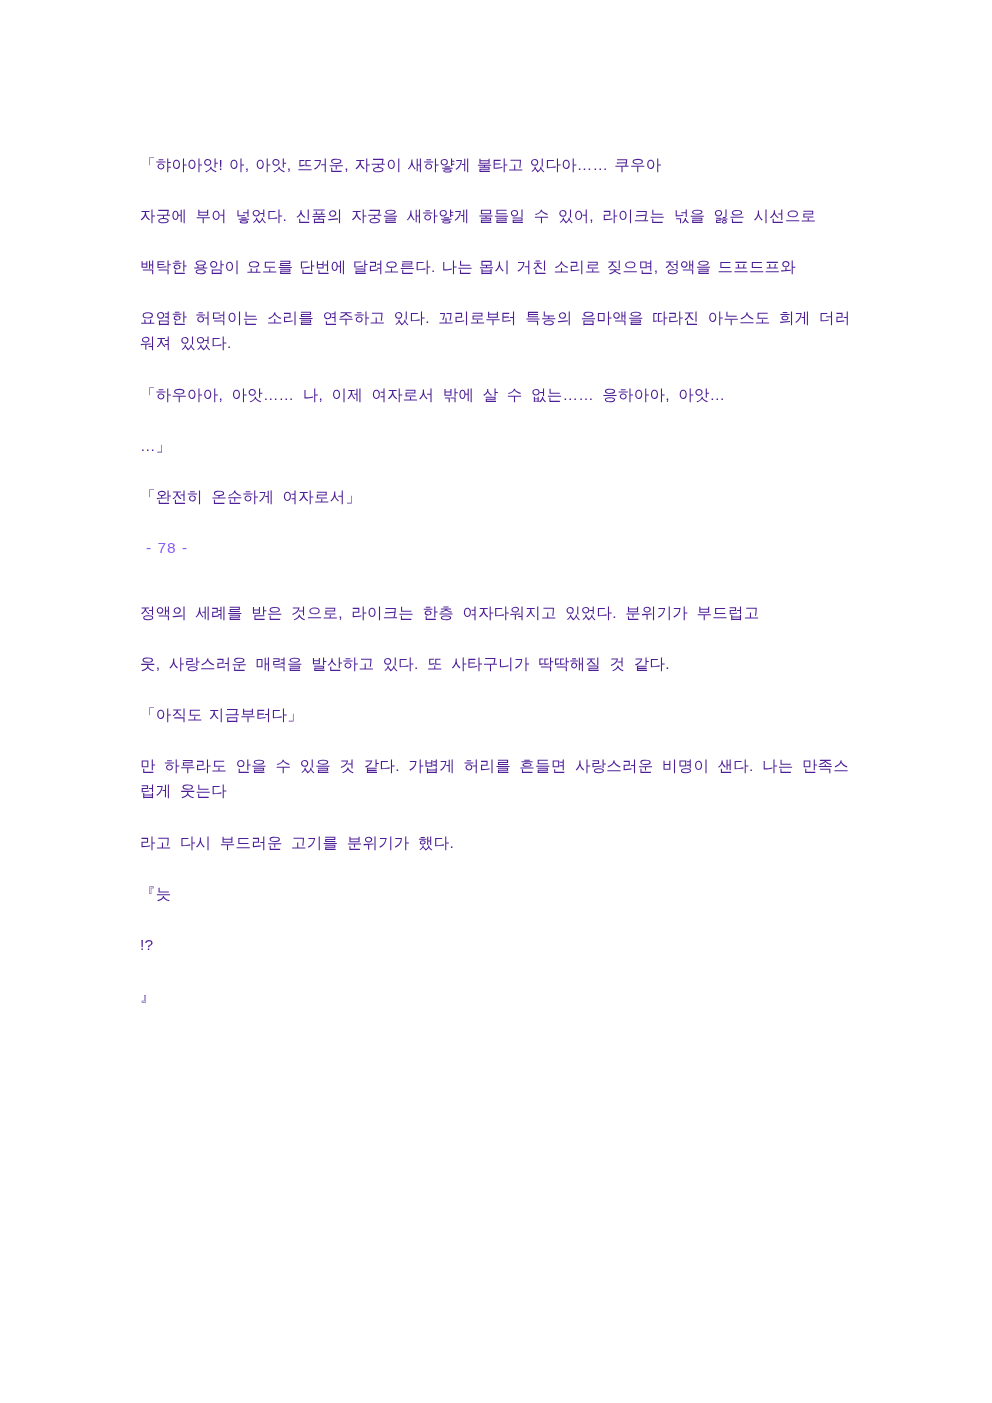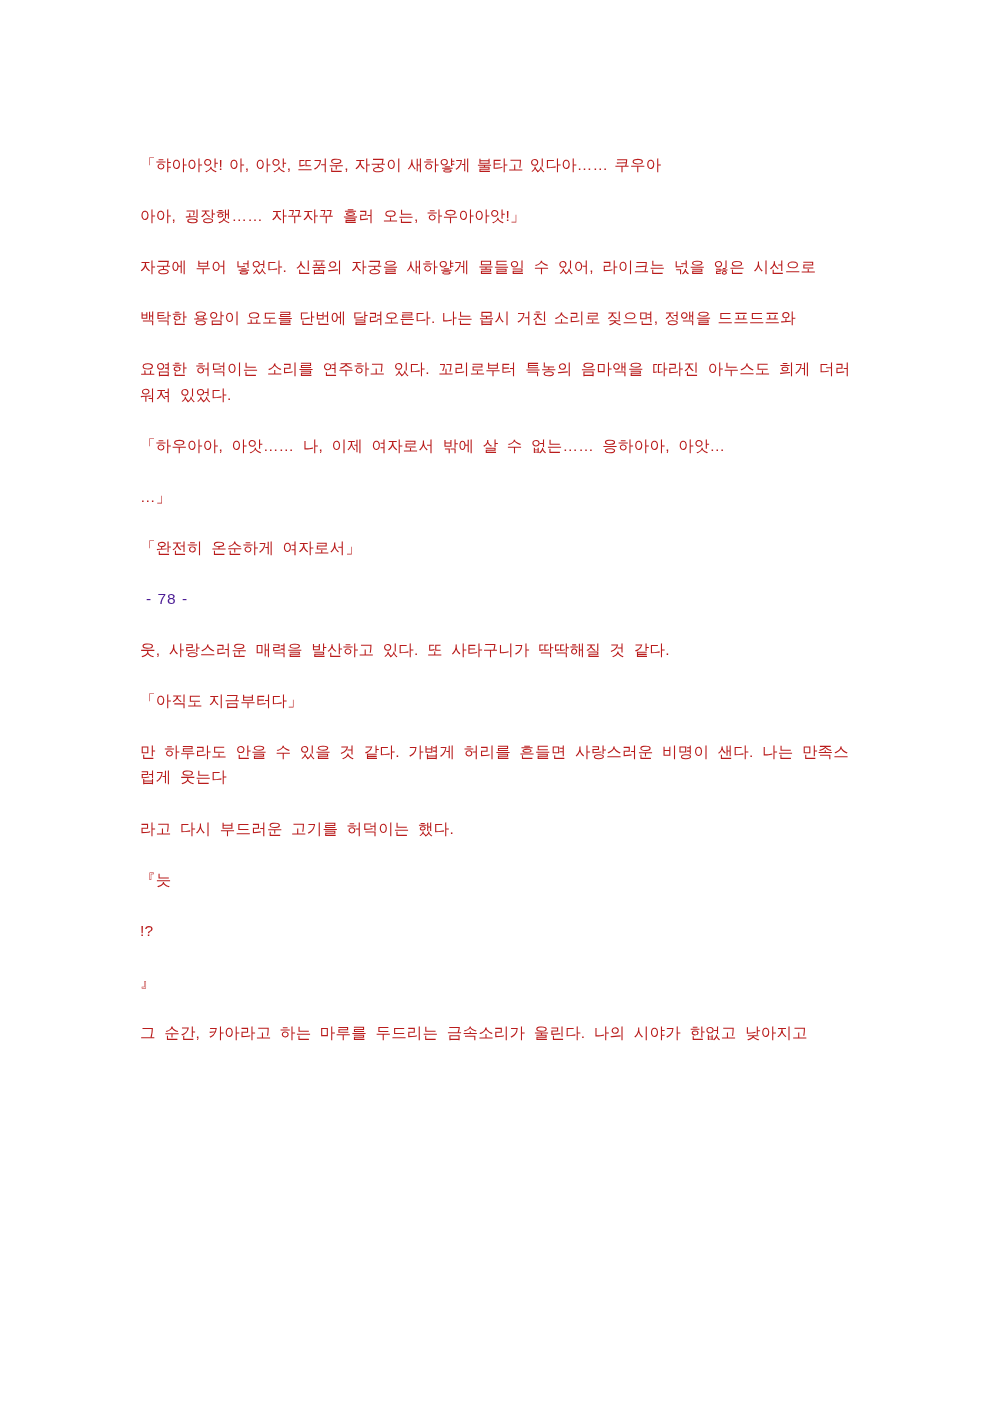--- a/index.html
+++ b/index.html
@@ -17,57 +17,56 @@
     position: relative;
     width: 992px;
     min-height: 1403px;
     box-sizing: border-box;
     padding: 152px 140px 40px 140px;
     background: #ffffff;
   }
   .para {
     font-size: 15.5px;
     line-height: 1.62;
-    color: #b91c1c;
+    color: #4c1d95;
     margin: 0 0 26px 0;
     letter-spacing: 0.2px;
     word-spacing: 1.5px;
     text-align: left;
     white-space: pre-wrap;
   }
   .para.wide-space {
     word-spacing: 4px;
   }
   .pagenum {
     font-size: 15.5px;
     line-height: 1.62;
-    color: #4c1d95;
-    margin: 0 0 26px 0;
+    color: #8b5cf6;
+    margin: 0 0 40px 0;
     letter-spacing: 1px;
     padding-left: 6px;
   }
 </style>
 </head>
 <body>
 
 <div class="page">
 
   <p class="para">「햐아아앗! 아, 아앗, 뜨거운, 자궁이 새하얗게 불타고 있다아…… 쿠우아</p>
-  <p class="para wide-space">아아, 굉장햇…… 자꾸자꾸 흘러 오는, 하우아아앗!」</p>
   <p class="para wide-space">자궁에 부어 넣었다. 신품의 자궁을 새하얗게 물들일 수 있어, 라이크는 넋을 잃은 시선으로</p>
   <p class="para">백탁한 용암이 요도를 단번에 달려오른다. 나는 몹시 거친 소리로 짖으면, 정액을 드프드프와</p>
   <p class="para wide-space">요염한 허덕이는 소리를 연주하고 있다. 꼬리로부터 특농의 음마액을 따라진 아누스도 희게 더러워져 있었다.</p>
   <p class="para wide-space">「하우아아, 아앗…… 나, 이제 여자로서 밖에 살 수 없는…… 응하아아, 아앗…</p>
   <p class="para">…」</p>
   <p class="para wide-space">「완전히 온순하게 여자로서」</p>
 
   <p class="pagenum">- 78 -</p>
 
+  <p class="para wide-space">정액의 세례를 받은 것으로, 라이크는 한층 여자다워지고 있었다. 분위기가 부드럽고</p>
   <p class="para wide-space">웃, 사랑스러운 매력을 발산하고 있다. 또 사타구니가 딱딱해질 것 같다.</p>
   <p class="para">「아직도 지금부터다」</p>
   <p class="para wide-space">만 하루라도 안을 수 있을 것 같다. 가볍게 허리를 흔들면 사랑스러운 비명이 샌다. 나는 만족스럽게 웃는다</p>
-  <p class="para wide-space">라고 다시 부드러운 고기를 허덕이는 했다.</p>
+  <p class="para wide-space">라고 다시 부드러운 고기를 분위기가 했다.</p>
   <p class="para">『늣</p>
   <p class="para">!?</p>
   <p class="para">』</p>
-  <p class="para wide-space">그 순간, 카아라고 하는 마루를 두드리는 금속소리가 울린다. 나의 시야가 한없고 낮아지고</p>
 
 </div>
 
 </body></html>

